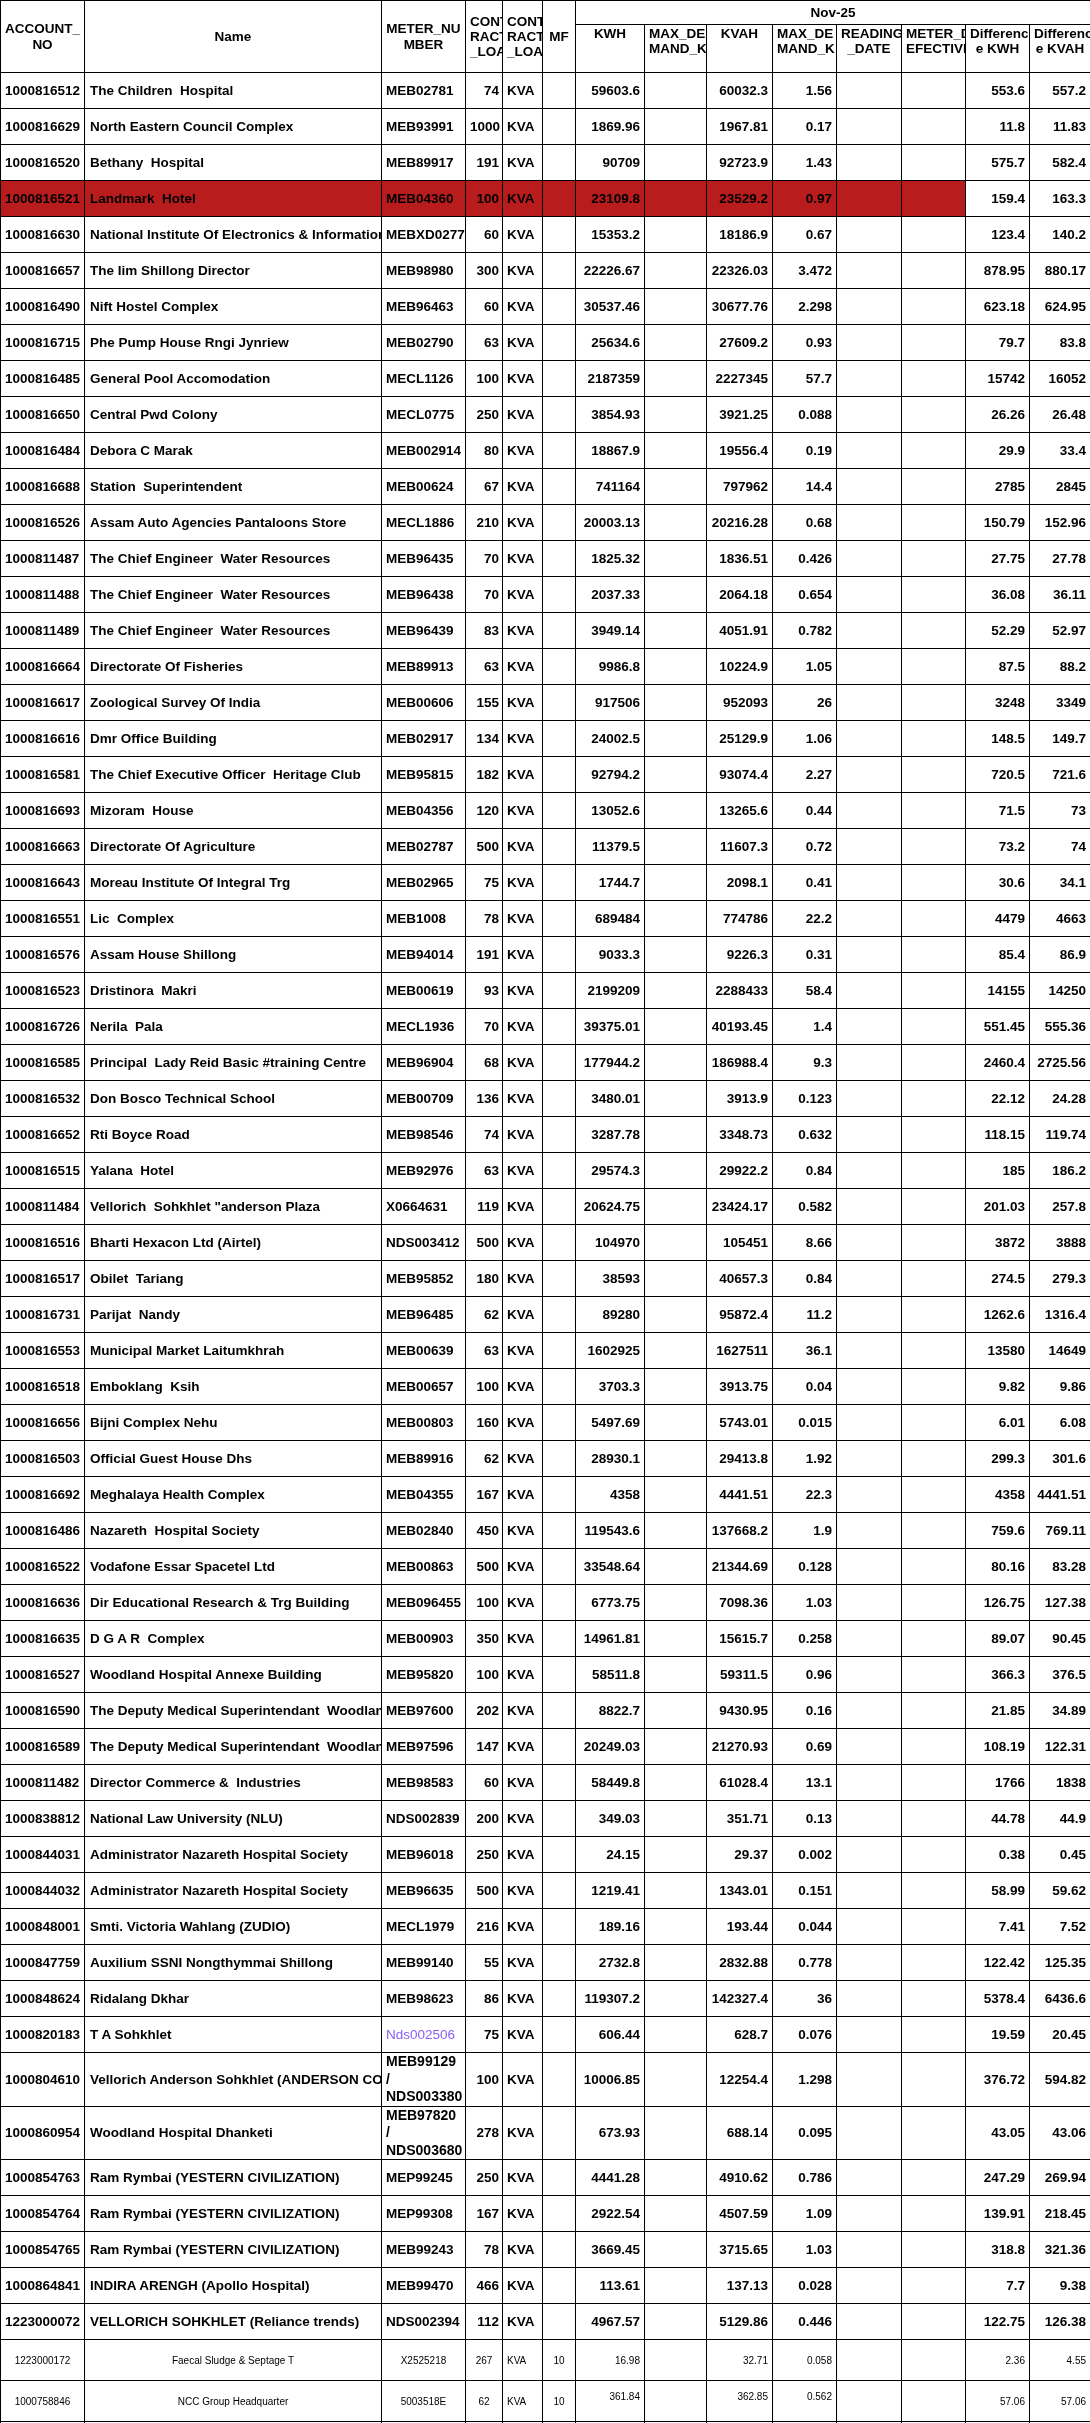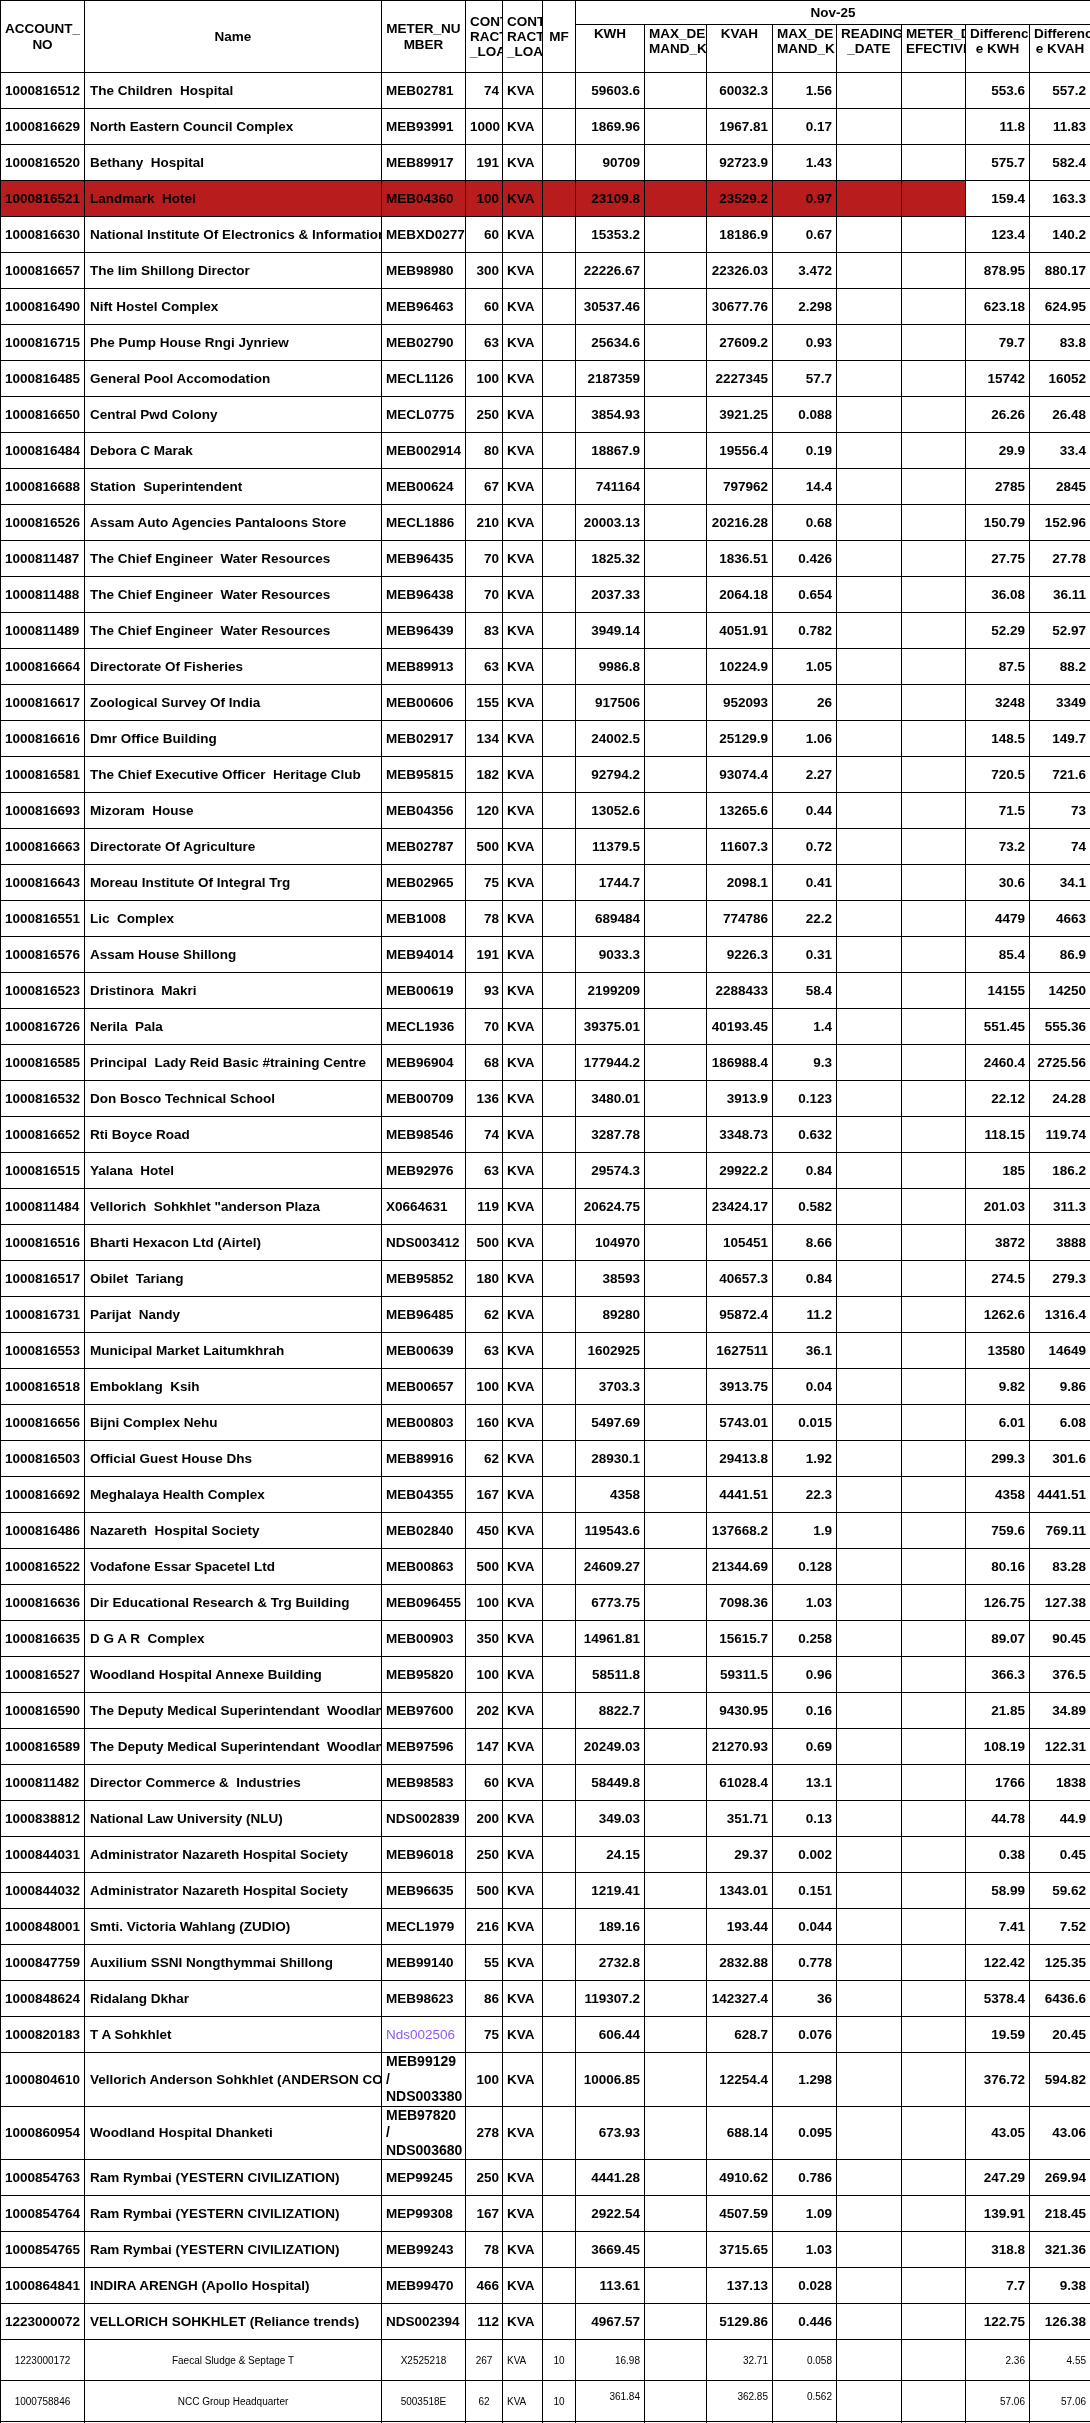--- a/index.html
+++ b/index.html
@@ -585,21 +585,21 @@
           <td class="c-loa shade">119</td>
           <td class="c-unit shade">KVA</td>
           <td class="c-mf shade"></td>
           <td class="c-num shade">20624.75</td>
           <td class="c-num shade"></td>
           <td class="c-num shade">23424.17</td>
           <td class="c-num shade">0.582</td>
           <td class="c-num shade"></td>
           <td class="c-num shade"></td>
           <td class="c-num">201.03</td>
-          <td class="c-num">311.3</td>
+          <td class="c-num">257.8</td>
         </tr>
         <tr class="r-normal">
           <td class="c-acct shade">1000816516</td>
           <td class="c-name shade">Bharti Hexacon Ltd (Airtel)</td>
           <td class="c-meter shade">NDS003412</td>
           <td class="c-loa shade">500</td>
           <td class="c-unit shade">KVA</td>
           <td class="c-mf shade"></td>
           <td class="c-num shade">104970</td>
           <td class="c-num shade"></td>
@@ -738,21 +738,21 @@
           <td class="c-num">759.6</td>
           <td class="c-num">769.11</td>
         </tr>
         <tr class="r-normal">
           <td class="c-acct shade">1000816522</td>
           <td class="c-name shade">Vodafone Essar Spacetel Ltd</td>
           <td class="c-meter shade">MEB00863</td>
           <td class="c-loa shade">500</td>
           <td class="c-unit shade">KVA</td>
           <td class="c-mf shade"></td>
-          <td class="c-num shade">24609.27</td>
+          <td class="c-num shade">33548.64</td>
           <td class="c-num shade"></td>
           <td class="c-num shade">21344.69</td>
           <td class="c-num shade">0.128</td>
           <td class="c-num shade"></td>
           <td class="c-num shade"></td>
           <td class="c-num">80.16</td>
           <td class="c-num">83.28</td>
         </tr>
         <tr class="r-normal">
           <td class="c-acct shade">1000816636</td>

